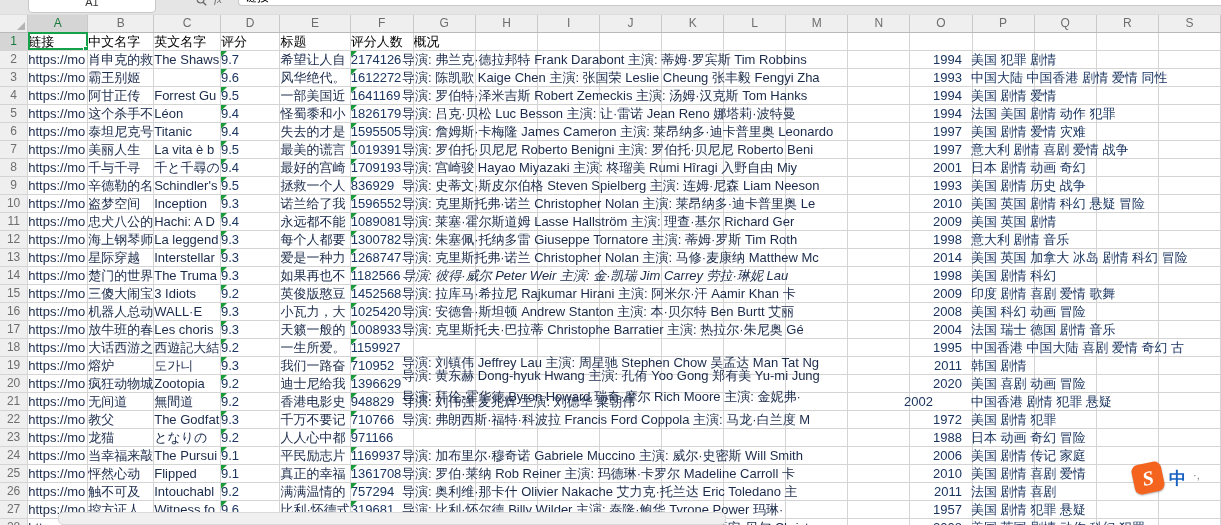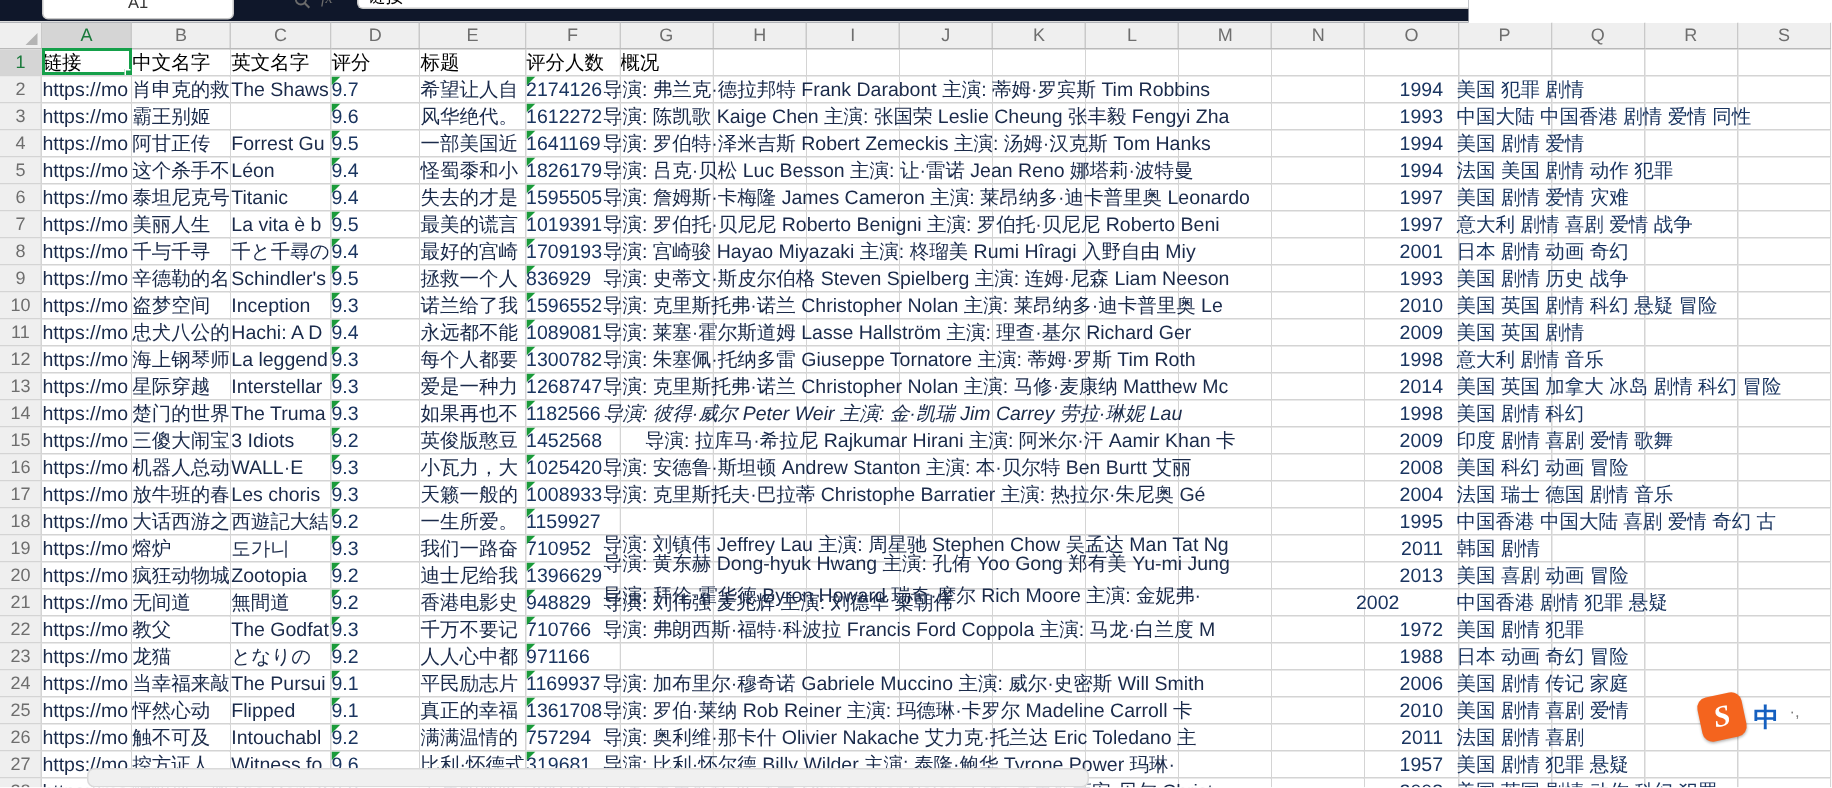--- a/index.html
+++ b/index.html
@@ -8,22 +8,22 @@
     width:1221px;height:525px;overflow:hidden;
     background:#ffffff;
     font-family:"Liberation Sans","DejaVu Sans",sans-serif;
     font-size:13px;color:#000;
     -webkit-font-smoothing:none;
   }
   #app{position:relative;width:1221px;height:525px;overflow:hidden;background:#fff;}
 
   
   .topbar{
-    position:absolute;left:0;top:0;width:979px;height:14px;
-    background:#0f172a;border-bottom:1px solid #dcdcdc;
+    position:absolute;left:0;top:0;width:1221px;height:14px;
+    background:#e5e5e5;border-bottom:1px solid #dcdcdc;
     overflow:hidden;
   }
   .namebox{
     position:absolute;left:28px;top:-8px;width:126px;height:19px;
     background:#fff;border:1px solid #c8c8c8;border-radius:4px;
     font-size:11px;color:#333;text-align:center;line-height:19px;
     overflow:hidden;white-space:nowrap;
   }
   .fxgroup{position:absolute;left:196px;top:-6px;height:18px;}
   .icon-search{
@@ -899,37 +899,37 @@
         <div class="ov meta" style="left: 971px; top: 198px; width: 248px;">美国 英国   剧情</div>
         <div class="ov ltr" style="left: 402px; top: 216px; width: 498px;">导演: 朱塞佩·托纳多雷 Giuseppe Tornatore   主演: 蒂姆·罗斯 Tim Roth</div>
         <div class="ov meta" style="left: 904px; top: 216px; width: 58px; text-align: right;">1998</div>
         <div class="ov meta" style="left: 971px; top: 216px; width: 248px;">意大利   剧情 音乐</div>
         <div class="ov ltr" style="left: 402px; top: 234px; width: 498px;">导演: 克里斯托弗·诺兰 Christopher Nolan   主演: 马修·麦康纳 Matthew Mc</div>
         <div class="ov meta" style="left: 904px; top: 234px; width: 58px; text-align: right;">2014</div>
         <div class="ov meta" style="left: 971px; top: 234px; width: 248px;">美国 英国 加拿大 冰岛   剧情 科幻 冒险</div>
         <div class="ov ltr" style="left: 402px; top: 252px; width: 498px; font-style: italic;">导演: 彼得·威尔 Peter Weir   主演: 金·凯瑞 Jim Carrey   劳拉·琳妮 Lau</div>
         <div class="ov meta" style="left: 904px; top: 252px; width: 58px; text-align: right;">1998</div>
         <div class="ov meta" style="left: 971px; top: 252px; width: 248px;">美国   剧情 科幻</div>
-        <div class="ov ltr" style="left: 402px; top: 270px; width: 498px; margin-left: 28px;">导演: 拉库马·希拉尼 Rajkumar Hirani   主演: 阿米尔·汗 Aamir Khan   卡</div>
+        <div class="ov ltr" style="left: 402px; top: 270px; width: 498px;">导演: 拉库马·希拉尼 Rajkumar Hirani   主演: 阿米尔·汗 Aamir Khan   卡</div>
         <div class="ov meta" style="left: 904px; top: 270px; width: 58px; text-align: right;">2009</div>
         <div class="ov meta" style="left: 971px; top: 270px; width: 248px;">印度   剧情 喜剧 爱情 歌舞</div>
         <div class="ov ltr" style="left: 402px; top: 288px; width: 498px;">导演: 安德鲁·斯坦顿 Andrew Stanton   主演: 本·贝尔特 Ben Burtt   艾丽</div>
         <div class="ov meta" style="left: 904px; top: 288px; width: 58px; text-align: right;">2008</div>
         <div class="ov meta" style="left: 971px; top: 288px; width: 248px;">美国   科幻 动画 冒险</div>
         <div class="ov ltr" style="left: 402px; top: 306px; width: 498px;">导演: 克里斯托夫·巴拉蒂 Christophe Barratier   主演: 热拉尔·朱尼奥 Gé</div>
         <div class="ov meta" style="left: 904px; top: 306px; width: 58px; text-align: right;">2004</div>
         <div class="ov meta" style="left: 971px; top: 306px; width: 248px;">法国 瑞士 德国   剧情 音乐</div>
         <div class="ov ltr" style="left: 402px; top: 339px; width: 498px;">导演: 刘镇伟 Jeffrey Lau   主演: 周星驰 Stephen Chow   吴孟达 Man Tat Ng</div>
         <div class="ov meta" style="left: 904px; top: 324px; width: 58px; text-align: right;">1995</div>
         <div class="ov meta" style="left: 971px; top: 324px; width: 248px;">中国香港 中国大陆   喜剧 爱情 奇幻 古</div>
         <div class="ov ltr" style="left: 402px; top: 342px; width: 498px; margin-top: 10px;">导演: 黄东赫 Dong-hyuk Hwang   主演: 孔侑 Yoo Gong   郑有美 Yu-mi Jung</div>
         <div class="ov meta" style="left: 904px; top: 342px; width: 58px; text-align: right;">2011</div>
         <div class="ov meta" style="left: 971px; top: 342px; width: 248px;">韩国   剧情</div>
         <div class="ov ltr" style="left: 402px; top: 360px; width: 498px; margin-top: 13px;">导演: 拜伦·霍华德 Byron Howard   瑞奇·摩尔 Rich Moore   主演: 金妮弗·</div>
-        <div class="ov meta" style="left: 904px; top: 360px; width: 58px; text-align: right;">2013</div>
+        <div class="ov meta" style="left: 904px; top: 360px; width: 58px; text-align: right;">2020</div>
         <div class="ov meta" style="left: 971px; top: 360px; width: 248px;">美国   喜剧 动画 冒险</div>
         <div class="ov ltr" style="left: 402px; top: 378px; width: 498px;">导演: 刘伟强   麦兆辉   主演: 刘德华   梁朝伟</div>
         <div class="ov meta" style="left: 904px; top: 378px; width: 58px; text-align: left;">2002</div>
         <div class="ov meta" style="left: 971px; top: 378px; width: 248px;">中国香港   剧情 犯罪 悬疑</div>
         <div class="ov ltr" style="left: 402px; top: 396px; width: 498px;">导演: 弗朗西斯·福特·科波拉 Francis Ford Coppola   主演: 马龙·白兰度 M</div>
         <div class="ov meta" style="left: 904px; top: 396px; width: 58px; text-align: right;">1972</div>
         <div class="ov meta" style="left: 971px; top: 396px; width: 248px;">美国   剧情 犯罪</div>
         <div class="ov meta" style="left: 904px; top: 414px; width: 58px; text-align: right;">1988</div>
         <div class="ov meta" style="left: 971px; top: 414px; width: 248px;">日本   动画 奇幻 冒险</div>
         <div class="ov ltr" style="left: 402px; top: 432px; width: 498px;">导演: 加布里尔·穆奇诺 Gabriele Muccino   主演: 威尔·史密斯 Will Smith</div>

